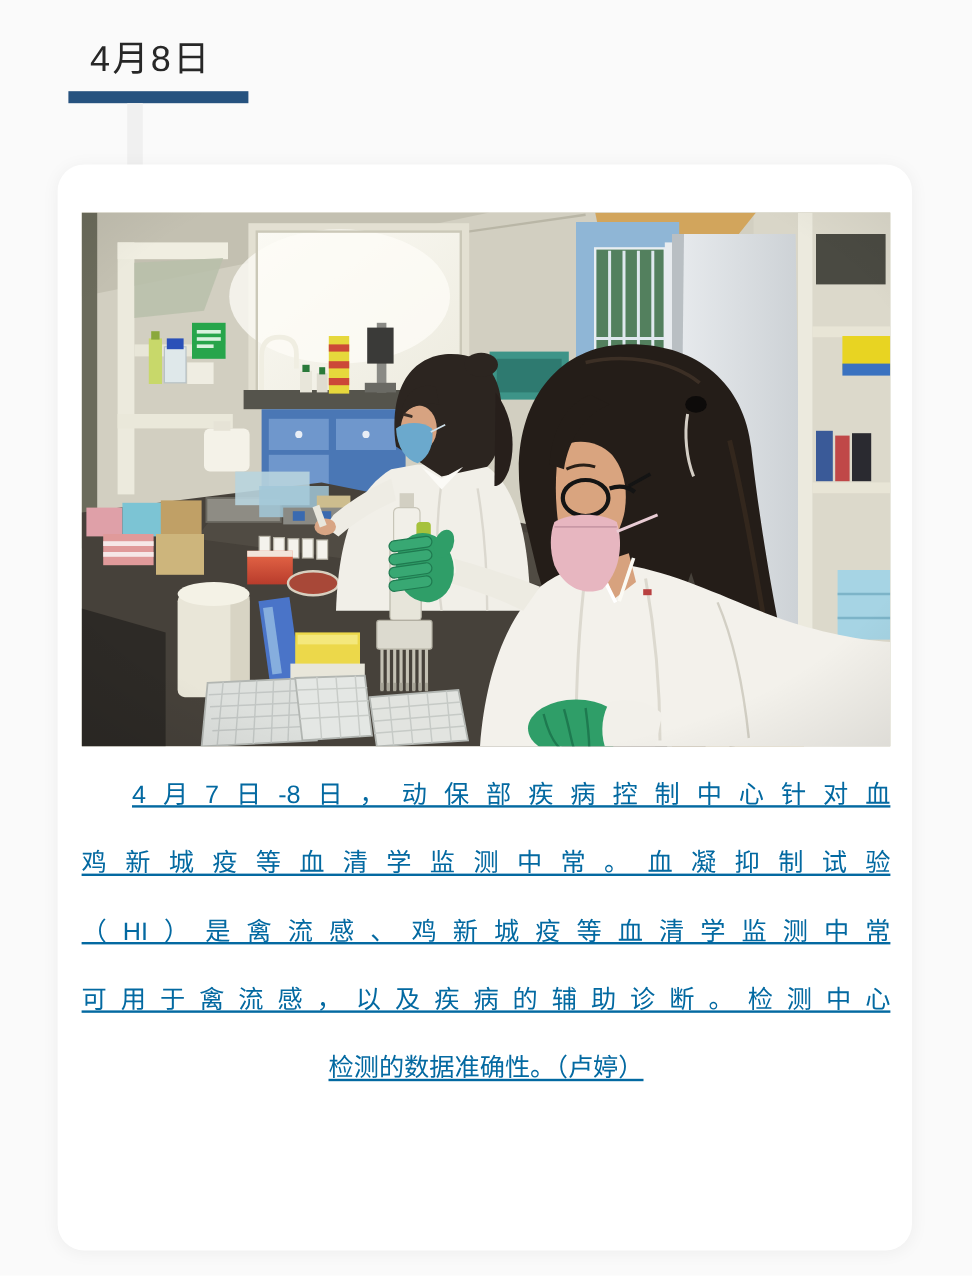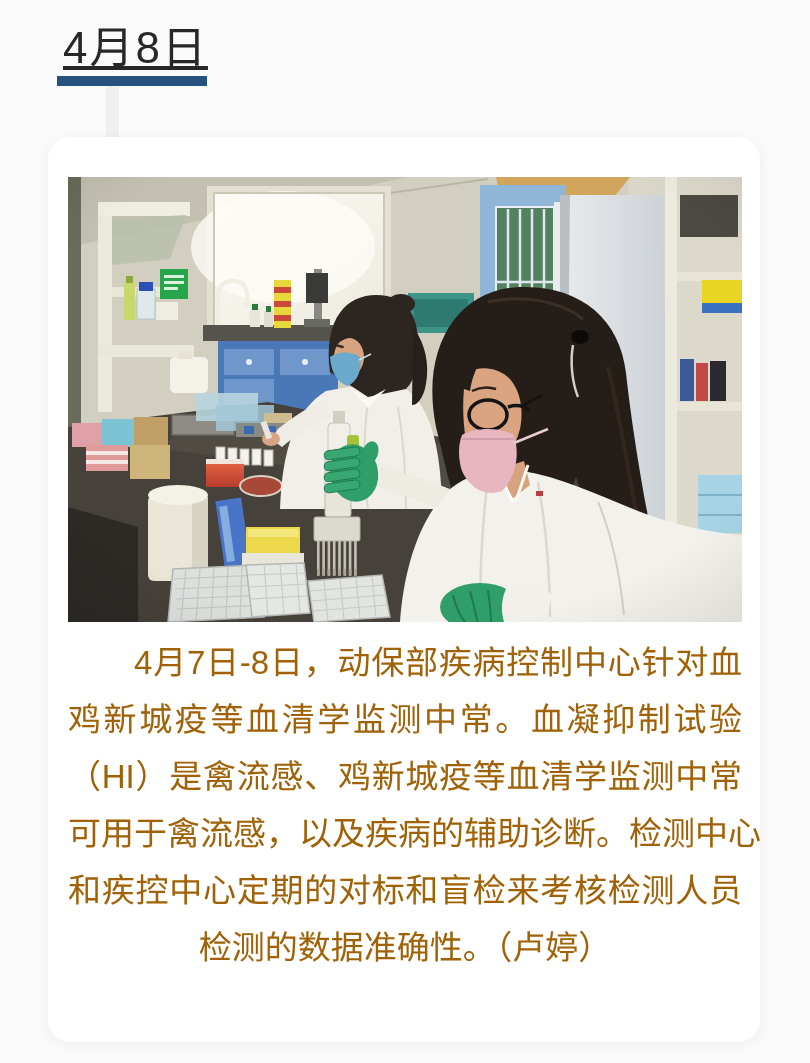--- a/index.html
+++ b/index.html
@@ -2,22 +2,22 @@
 <html lang="zh-CN"><head>
 <meta charset="utf-8">
 <style>
   html,body{margin:0;padding:0;}
   body{
     width:810px;height:1063px;position:relative;overflow:hidden;
     background:#fafafa;
     font-family:"Liberation Sans","DejaVu Sans",sans-serif;
   }
   .date-heading{
-    position:absolute;left:63px;top:12px;margin:0;
-    font-size:44px;font-weight:400;letter-spacing:2px;color:#272727;text-decoration:underline;
+    position:absolute;left:63px;top:12px;margin:12px;
+    font-size:30px;font-weight:400;letter-spacing:2px;color:#272727;
   }
   .date-underline{
     position:absolute;left:57px;top:76px;width:150px;height:10px;
     background:#26527F;
   }
   .timeline-connector{
     position:absolute;left:106px;top:86px;width:13px;height:52px;
     background:#f0f0f0;
   }
   .post-card{
@@ -25,21 +25,21 @@
     background:#ffffff;border-radius:22px;
     box-shadow:0 2px 14px rgba(0,0,0,0.05);
   }
   .photo-wrap{
     position:absolute;left:20px;top:40px;width:674px;height:445px;
     overflow:hidden;background:#d2cfc1;
   }
   .photo-wrap svg{display:block;}
   .article-body{
     position:absolute;left:20px;top:497px;width:674px;
-    color:#a16207;font-size:33px;line-height:57px;
+    color:#0369a1;font-size:21px;line-height:57px;text-decoration:underline;
   }
   .pline{
     width:674px;white-space:nowrap;
     text-align:justify;
   }
   .pline.fill{text-align-last:justify;-moz-text-align-last:justify;}
   .pline.indent{text-indent:2em;}
   .pline.last{text-align:center;}
 </style>
 </head>
@@ -345,17 +345,16 @@
 
       <rect x="0" y="0" width="674" height="445" fill="url(#vig)"></rect>
     </svg>
   </div>
 
   <div class="article-body">
     <div class="pline fill indent">4月7日-8日，动保部疾病控制中心针对血</div>
     <div class="pline fill">鸡新城疫等血清学监测中常。血凝抑制试验</div>
     <div class="pline fill">（HI）是禽流感、鸡新城疫等血清学监测中常</div>
     <div class="pline fill">可用于禽流感，以及疾病的辅助诊断。检测中心</div>
-    <div class="pline fill">和疾控中心定期的对标和盲检来考核检测人员</div>
     <div class="pline last">检测的数据准确性。（卢婷）</div>
   </div>
 
 </section>
 
 </body></html>

